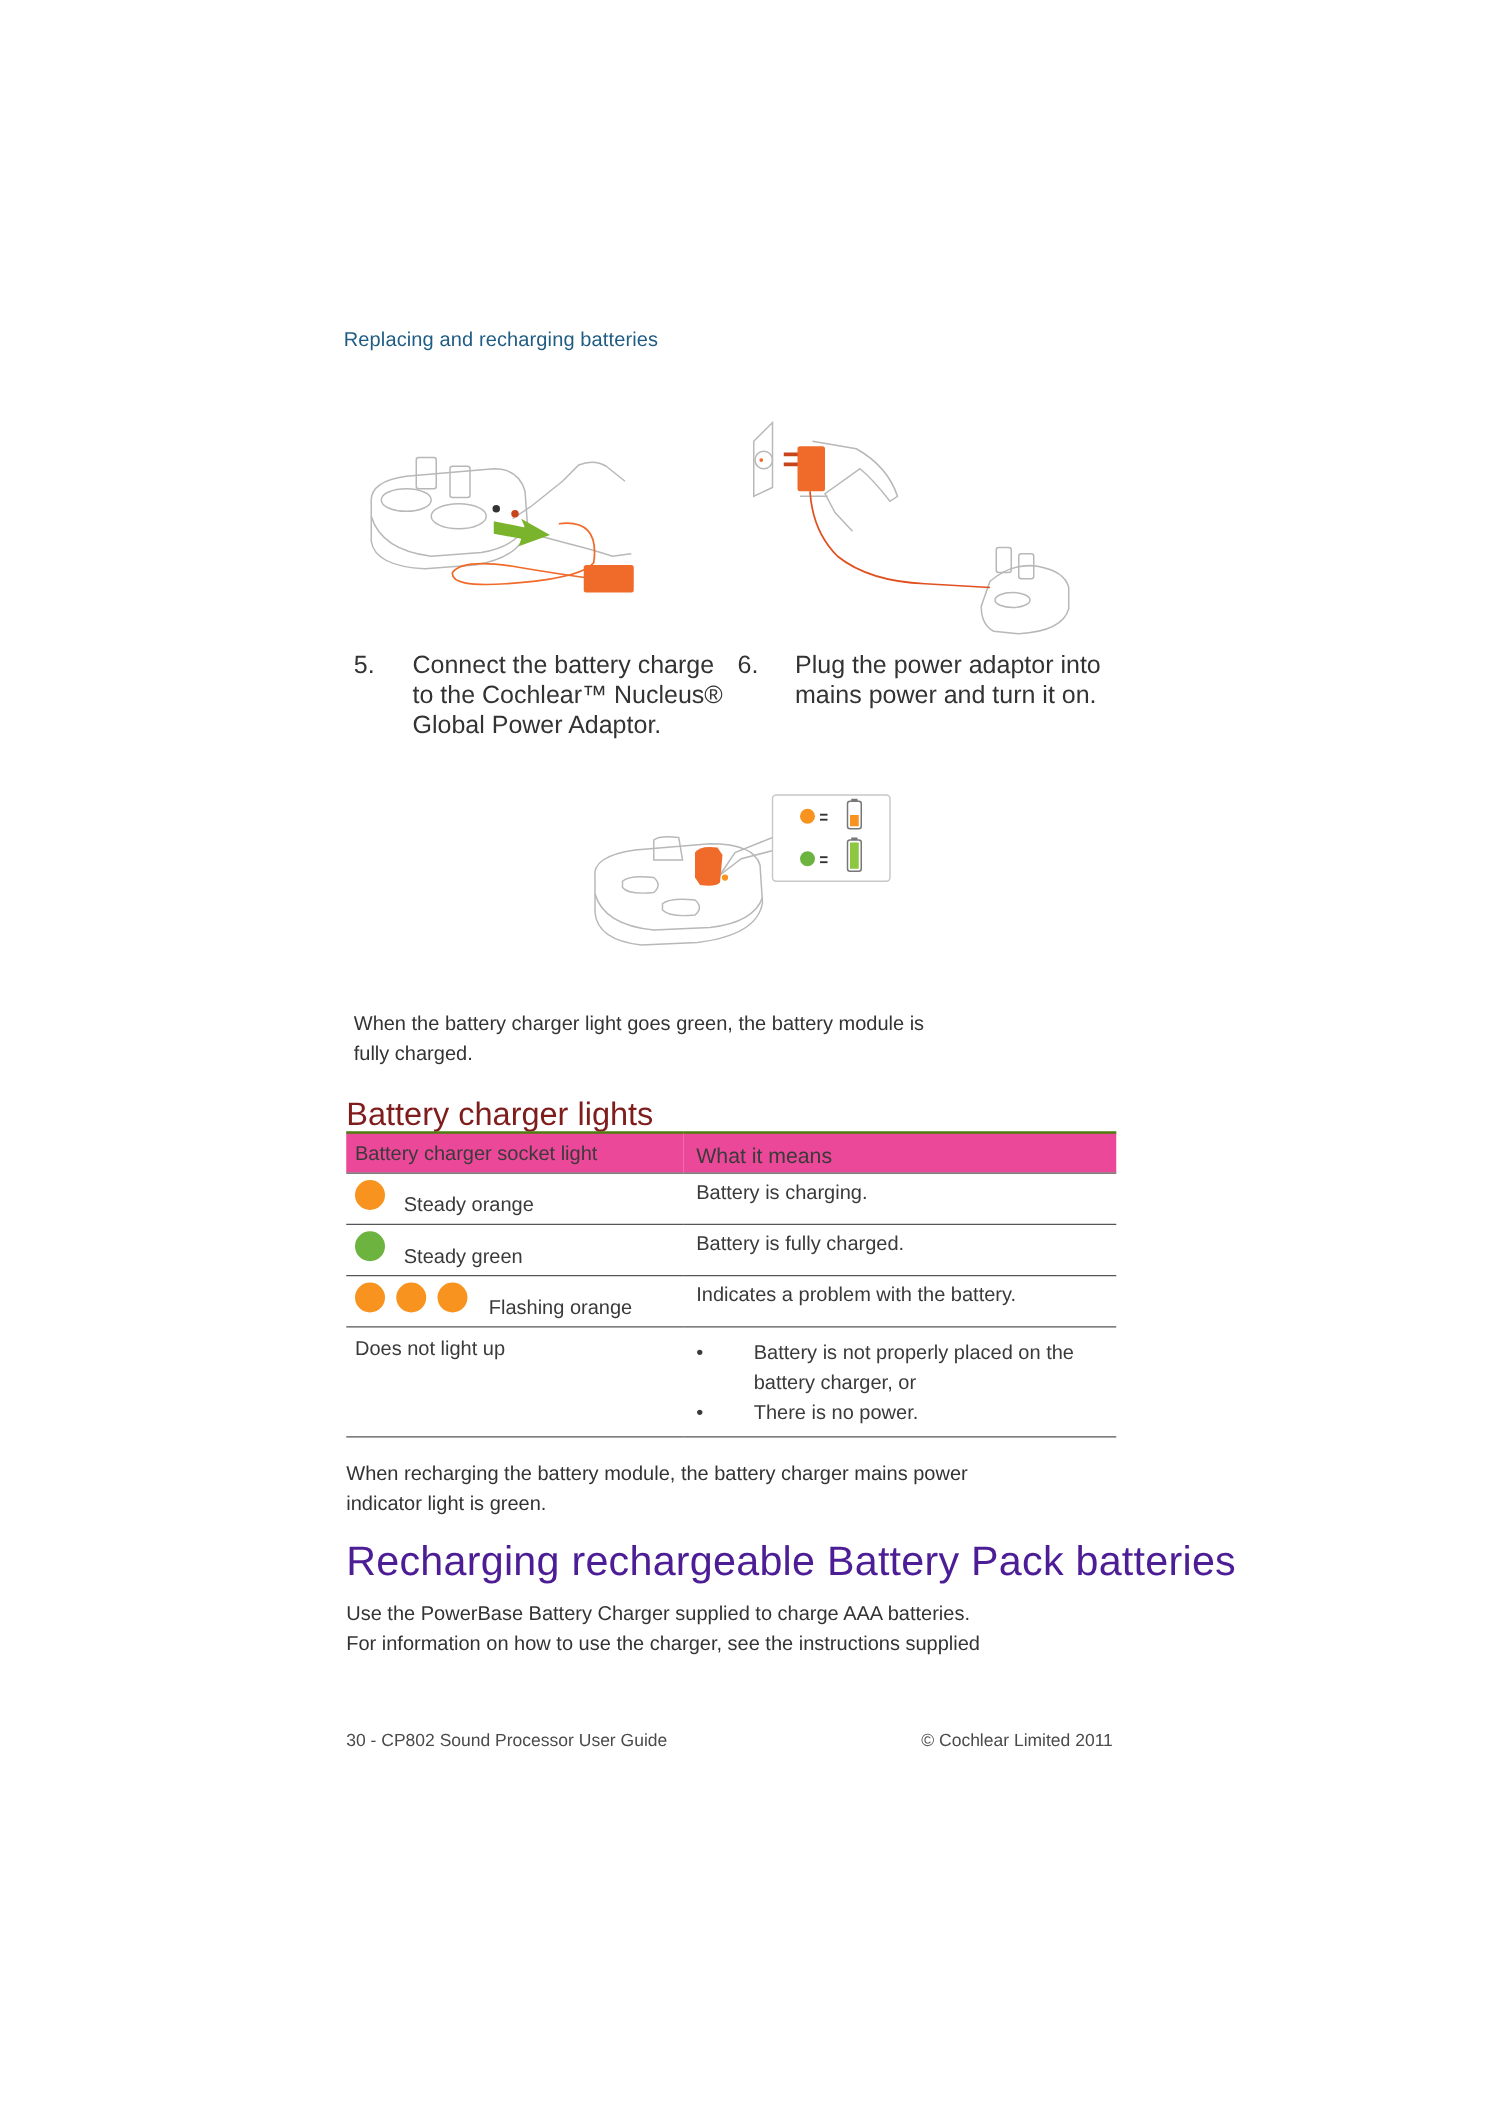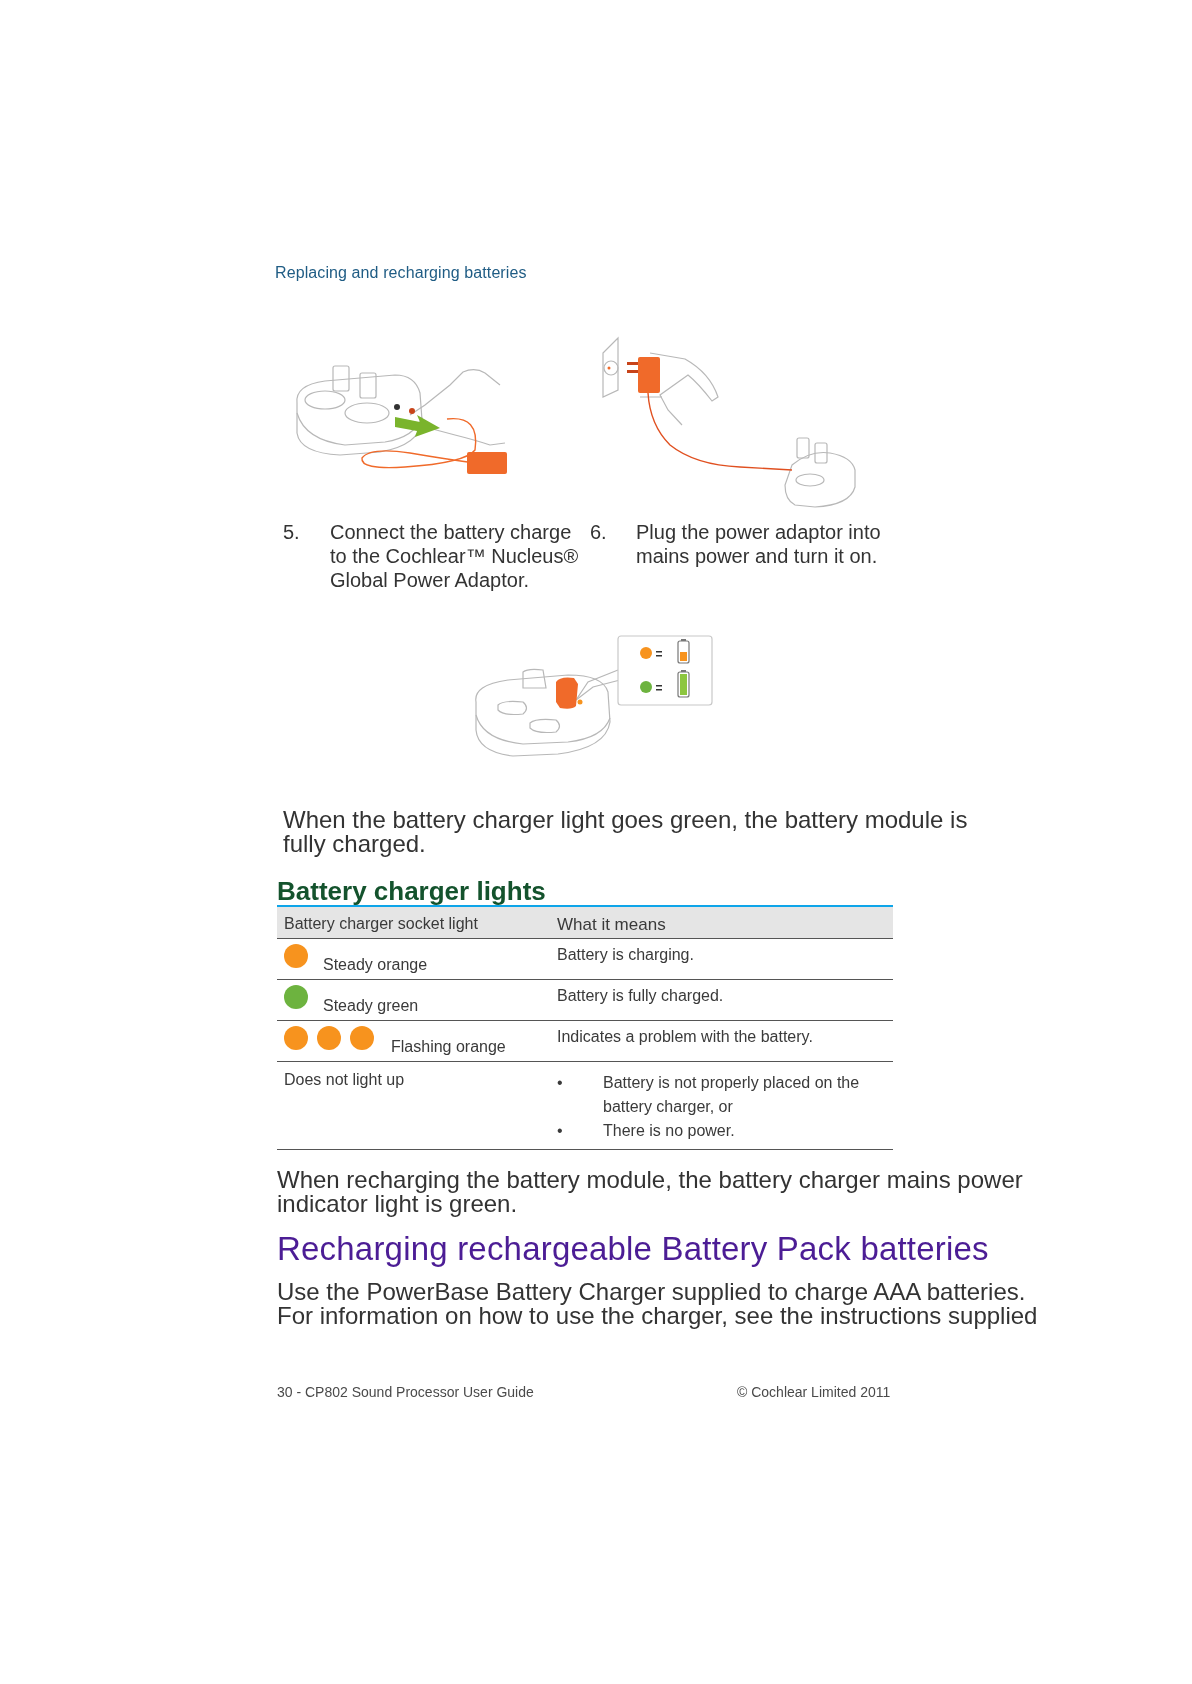--- a/index.html
+++ b/index.html
@@ -4,25 +4,25 @@
 <style>
   html, body { margin:0; padding:0; background:#ffffff; }
   body { width:1192px; height:1684px; position:relative; overflow:hidden;
          font-family:"Liberation Sans", "DejaVu Sans", sans-serif; color:#2b2b2b; }
   .abs { position:absolute; }
   .section-header { left:275px; top:264px; font-size:16px; color:#1f5c84; letter-spacing:0.1px; }
   .illus { position:absolute; }
   .step { position:absolute; font-size:20px; line-height:24px; color:#333; }
   .step .num { position:absolute; left:0; top:0; }
   .step .txt { position:absolute; top:0; white-space:nowrap; }
-  .para { position:absolute; font-size:24px; line-height:24px; color:#333; }
-  .h2 { position:absolute; left:277px; top:876px; font-size:26px; color:#14532d; font-weight:bold; }
+  .para { position:absolute; font-size:16px; line-height:24px; color:#333; }
+  .h2 { position:absolute; left:277px; top:876px; font-size:26px; color:#7f1d1d; font-weight:normal; }
   table.lights { position:absolute; left:277px; top:905px; width:616px; border-collapse:collapse; font-size:16px; color:#3a3a3a; }
   table.lights th, table.lights td { text-align:left; vertical-align:top; padding:0; font-weight:normal; }
-  table.lights thead tr { height:32px; background:#e5e5e5; border-top:2px solid #0ea5e9; border-bottom:1.5px solid #555; }
+  table.lights thead tr { height:32px; background:#ec4899; border-top:2px solid #4d7c0f; border-bottom:1.5px solid #555; }
   table.lights thead th { padding:8px 7px 0 7px; }
   table.lights thead th.c2 { font-size:17px; padding-left:10px; }
   table.lights tbody tr { border-bottom:1.5px solid #555; }
   table.lights td.c1 { width:263px; padding-left:7px; }
   table.lights td.c2 { padding-left:10px; }
   .dot { display:inline-block; width:24px; height:24px; border-radius:50%; vertical-align:top; }
   .cell-light { position:relative; height:40px; }
   .cell-light .dots { position:absolute; left:0; top:5px; }
   .cell-light .lbl { position:absolute; top:17px; white-space:nowrap; }
   .meaning { padding-top:7px; }

